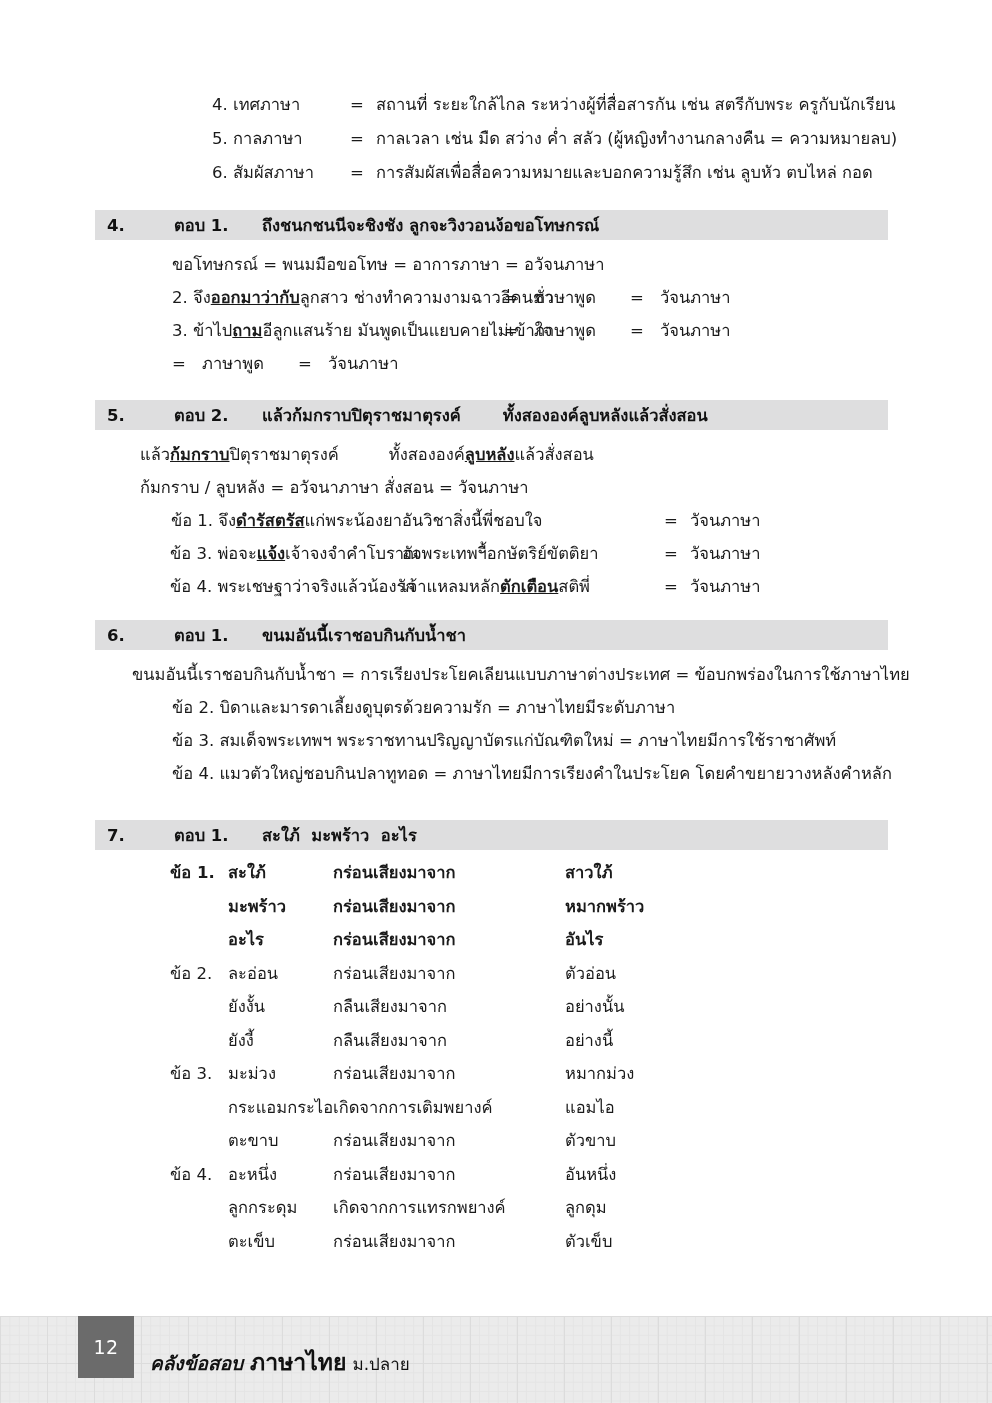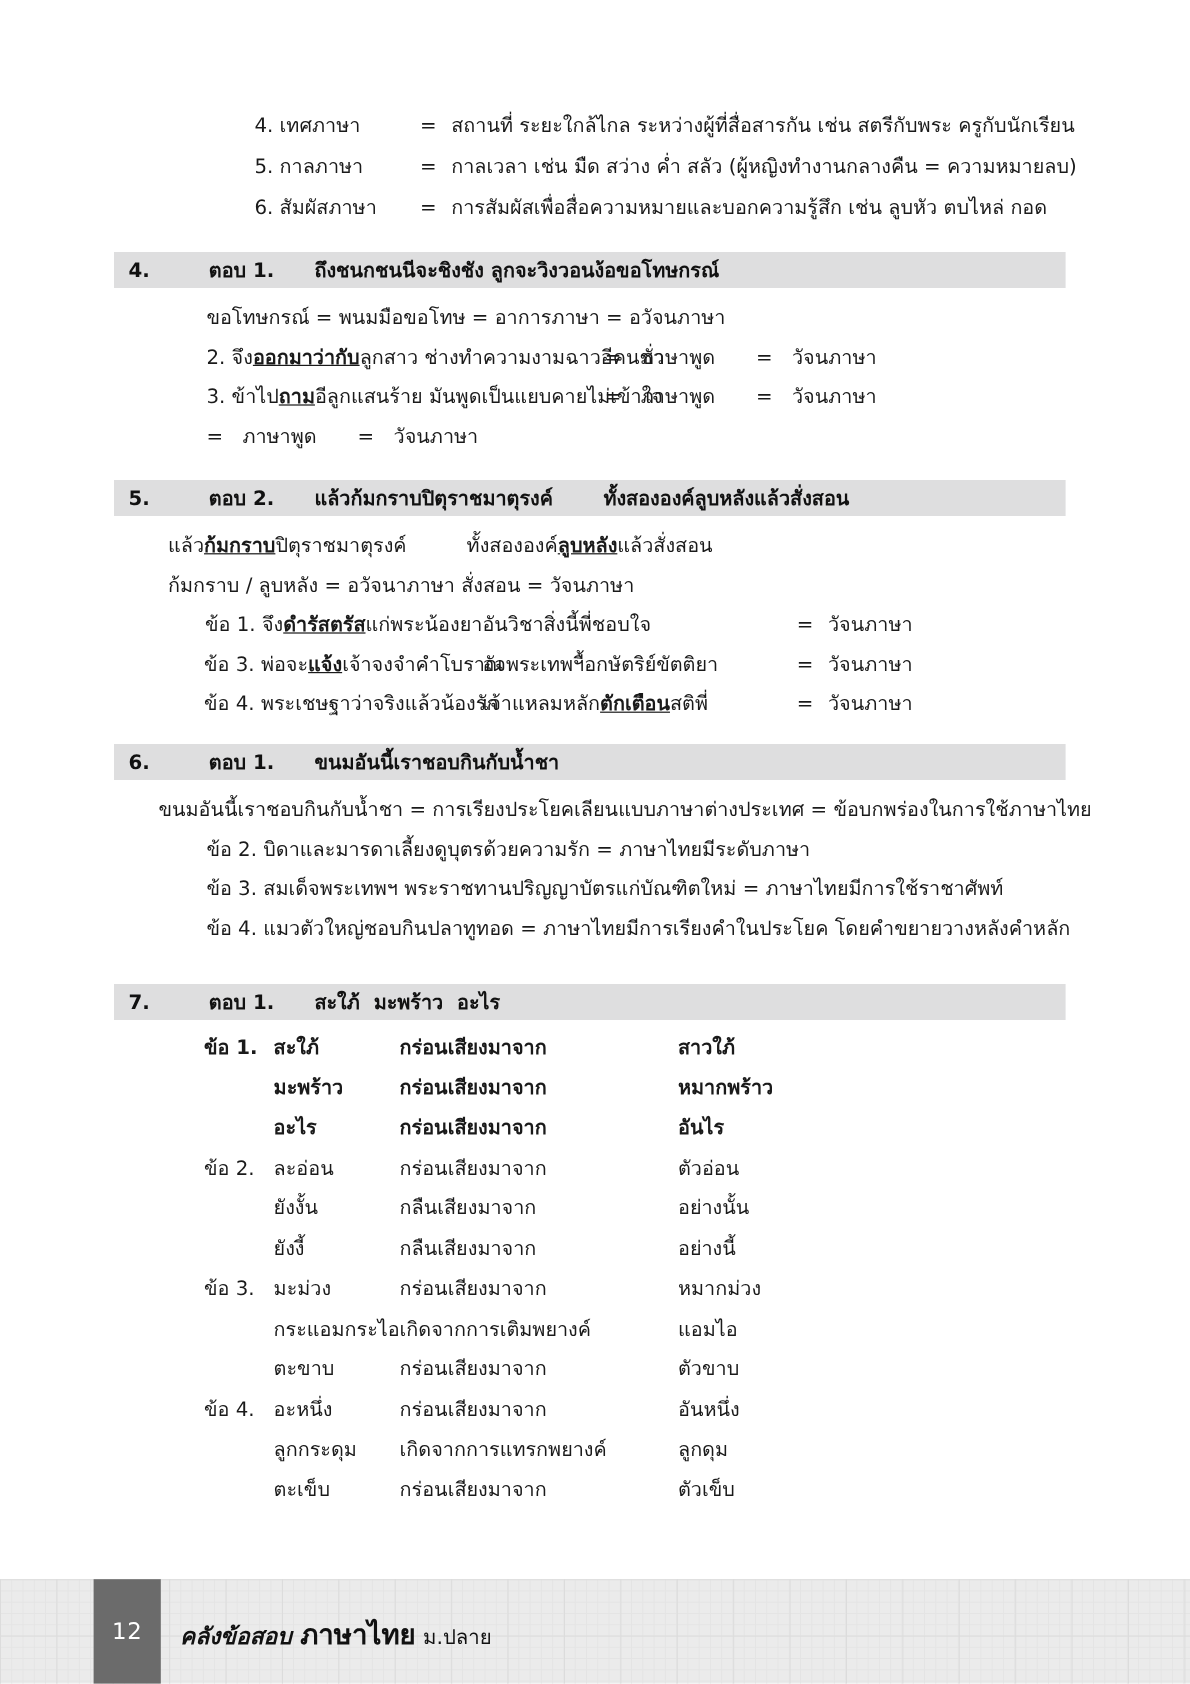--- a/index.html
+++ b/index.html
@@ -129,21 +129,21 @@
       linear-gradient(to bottom, #dcdcdc 1px, transparent 1px),
       linear-gradient(to right, #e4e4e4 1px, transparent 1px),
       linear-gradient(to bottom, #e4e4e4 1px, transparent 1px);
     background-size: 47px 47px, 47px 47px, 9.4px 9.4px, 9.4px 9.4px;
   }
   .footer-pagebox {
     position: absolute;
     left: 78px;
     top: 0;
     width: 56px;
-    height: 87px;
+    height: 62px;
     background: #6b6b6b;
     display: flex;
     align-items: center;
     justify-content: center;
   }
   .footer-pagenum {
     color: #ffffff;
     font-size: 19px;
     font-weight: normal;
     letter-spacing: 0.5px;

